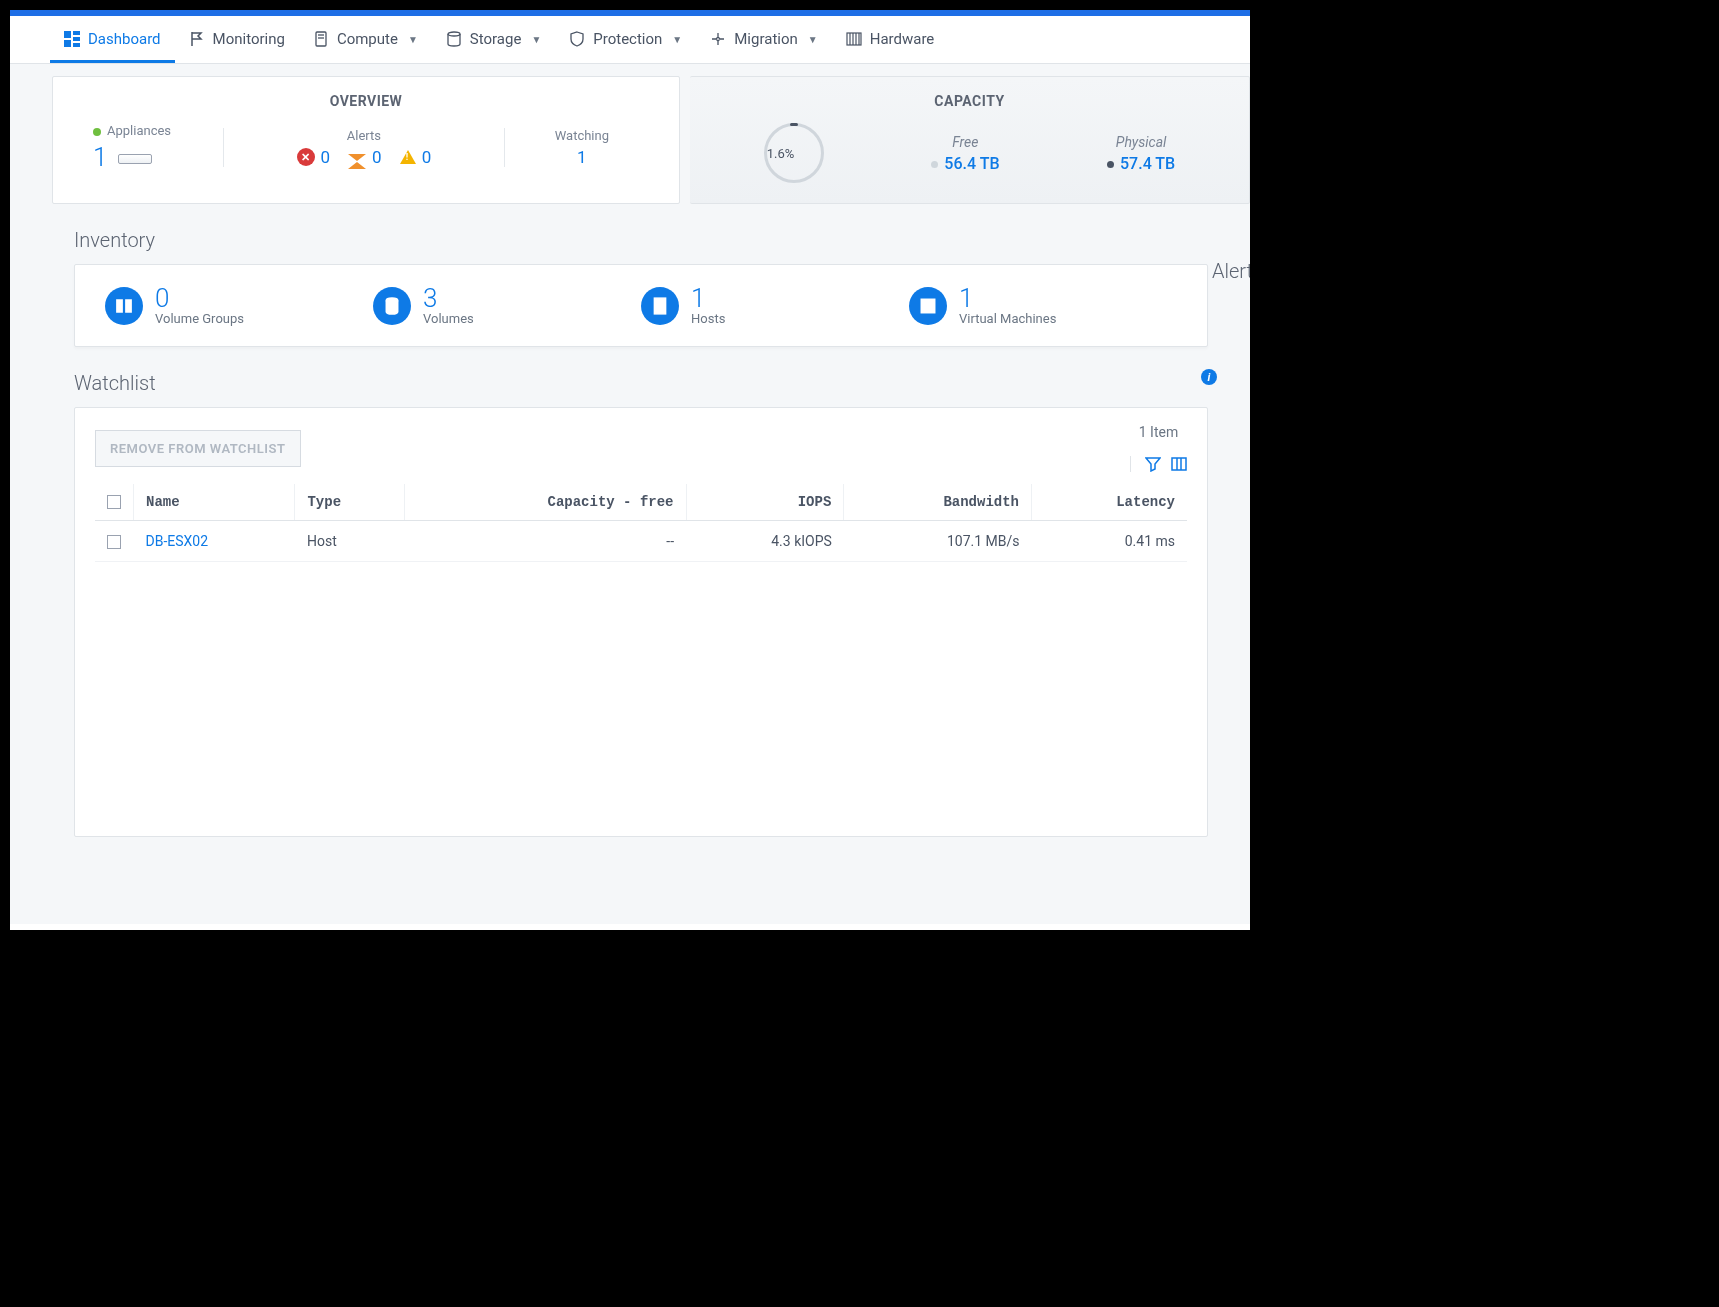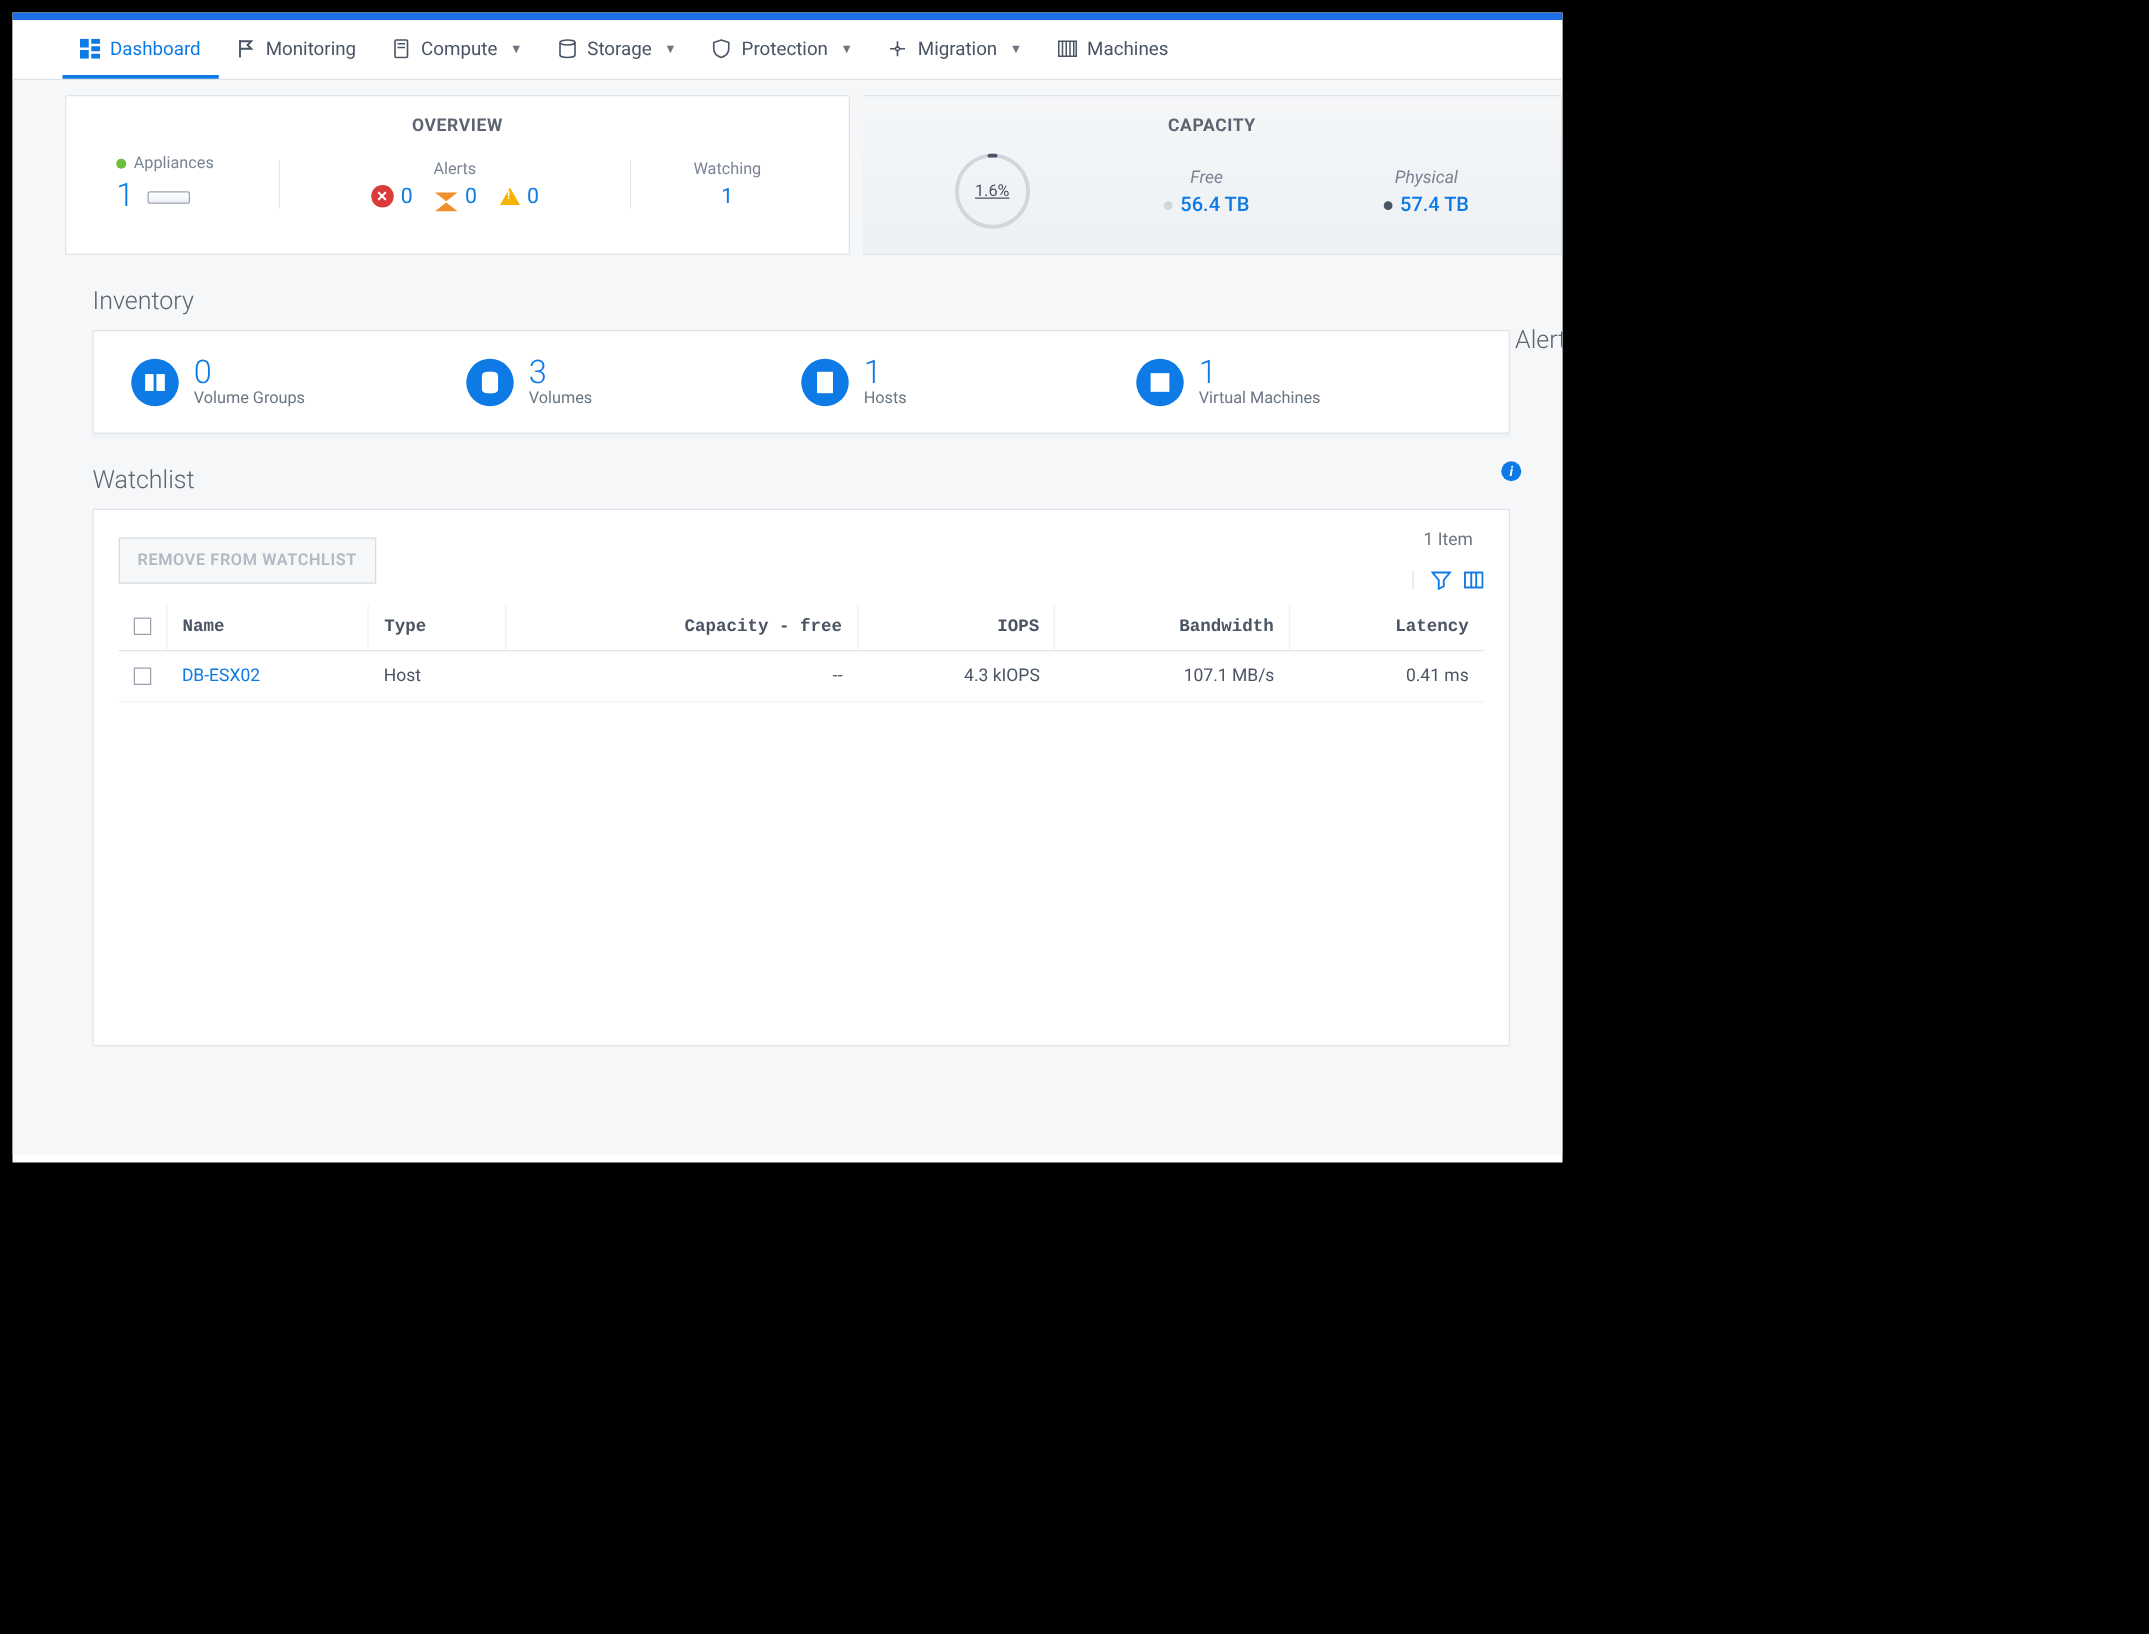--- a/index.html
+++ b/index.html
@@ -22,21 +22,21 @@
 .ov-label { font-size:13px; color:#7a8494; margin-bottom:4px; }
 .ov-val { font-size:26px; color:#0e7ae6; font-weight:300; }
 .alerts-row { display:flex; gap:18px; align-items:center; }
 .alert-item { display:flex; align-items:center; gap:6px; font-size:17px; color:#0e7ae6; }
 .watching-seg { text-align:center; padding:0 50px; }
 .watching-val { font-size:17px; color:#0e7ae6; margin-top:4px; }
 .appliance-indicator { display:inline-block; width:34px; height:10px; border:1px solid #9aa2b0; border-radius:2px; margin-left:4px; vertical-align:middle; background:linear-gradient(#fff,#eef1f4); }
 .dot-green { display:inline-block; width:8px; height:8px; border-radius:50%; background:#6fbf3f; margin-right:6px; vertical-align:middle;}
 .capacity { flex:1; min-width:0; background:linear-gradient(#f4f6f8,#eef1f4); padding:16px 20px 20px; border-left:none;}
 .cap-row { display:flex; align-items:center; justify-content:space-around; }
-.gauge { width:60px; height:60px; border-radius:50%; border:3px solid #d0d6dc; display:flex; align-items:center; justify-content:center; font-size:13px; color:#4a5464; position:relative;text-decoration:underline;}
+.gauge { width:60px; height:60px; border-radius:50%; border:3px solid #d0d6dc; display:flex; align-items:center; justify-content:flex-start; font-size:13px; color:#4a5464; position:relative;}
 .gauge::before { content:""; position:absolute; top:-3px; left:50%; width:8px; height:3px; background:#4a5464; transform:translateX(-50%); border-radius:2px;}
 .cap-col { text-align:center; }
 .cap-lbl { font-size:14px; color:#7a8494; margin-bottom:4px;font-style:italic; }
 .cap-val { font-size:16px; color:#0e7ae6; font-weight:500;}
 .cap-val .bullet { display:inline-block; width:7px; height:7px; border-radius:50%; margin-right:6px; vertical-align:middle;}
 .bullet.light{ background:#cfd6dc;} .bullet.dark{ background:#4a5464;}
 .section-title { font-size:20px; color:#5c6472; font-weight:300; margin:24px 0 12px 22px; }
 .section-title-row { display:flex; align-items:center; justify-content:space-between; padding-right:33px;}
 .inventory-card { margin:0 42px 0 22px; padding:20px 30px; display:flex; box-shadow:0 2px 3px rgba(0,0,0,0.03);}
 .inv-item { display:flex; align-items:center; gap:12px; flex:1; }
@@ -121,21 +121,21 @@
         <span class="caret">▼</span>
   </div>
   <div class="nav-item">
     <svg viewBox="0 0 16 16" fill="none" stroke="#4a5464" stroke-width="1.2">
           <rect x="1" y="2" width="14" height="12"></rect>
           <line x1="4" y1="2" x2="4" y2="14"></line>
           <line x1="7" y1="2" x2="7" y2="14"></line>
           <line x1="10" y1="2" x2="10" y2="14"></line>
           <line x1="13" y1="2" x2="13" y2="14"></line>
         </svg>
-    <span>Machines</span>
+    <span>Hardware</span>
   </div>
 </div>
 
 <div class="page">
   <div class="cards-row">
     <div class="card overview">
       <div class="card-title">OVERVIEW</div>
       <div class="ov-row">
         <div class="ov-seg" style="min-width:150px;">
           <div class="ov-label"><span class="dot-green"></span><span>Appliances</span></div>

